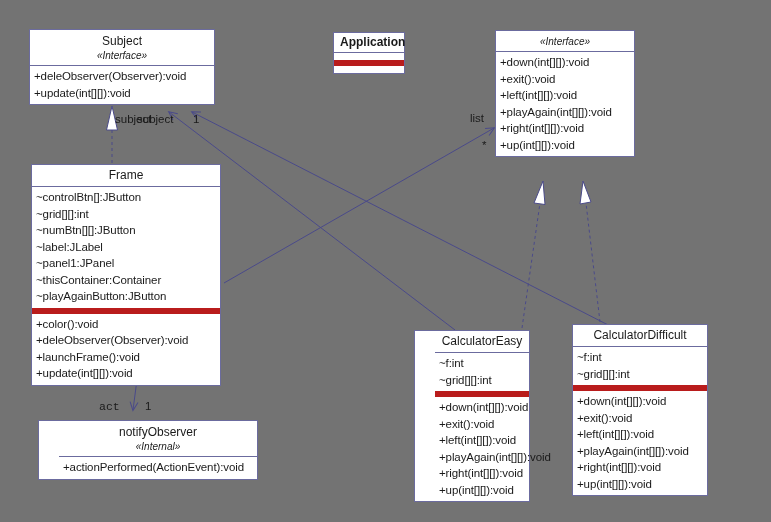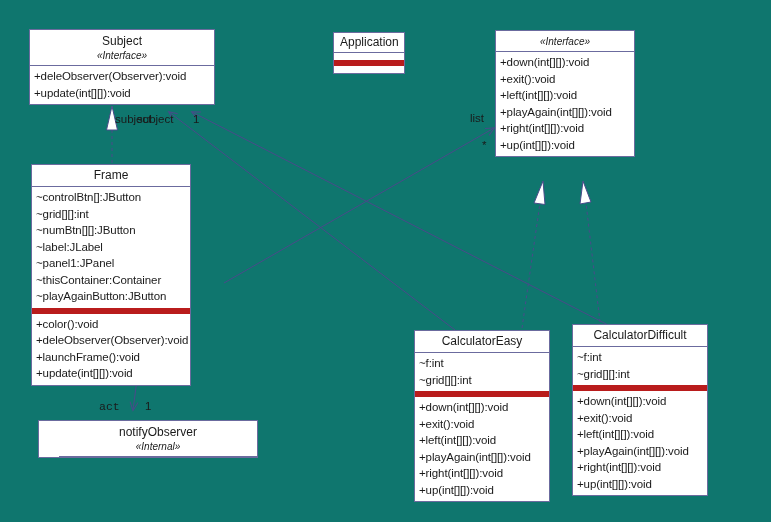--- a/index.html
+++ b/index.html
@@ -8,21 +8,21 @@
     background: #ffffff;
   }
   body {
     font-family: "Liberation Sans", sans-serif;
     -webkit-font-smoothing: antialiased;
   }
   #canvas {
     position: relative;
     width: 771px;
     height: 522px;
-    background: #0f766e;
+    background: #737373;
     overflow: hidden;
   }
   #edges {
     position: absolute;
     left: 0;
     top: 0;
     width: 771px;
     height: 522px;
     pointer-events: none;
   }
@@ -127,42 +127,42 @@
       <div class="uml-name">Subject</div>
       <div class="uml-stereo">«Interface»</div>
     </div>
     <div class="uml-compartment">
       <div class="uml-member">+deleObserver(Observer):void</div>
       <div class="uml-member">+update(int[][]):void</div>
     </div>
   </div>
 
   <div class="uml-class" style="left:333px; top:32px; width:72px;">
-    <div class="uml-head" style="padding:2px 6px 2px 6px;">
+    <div class="uml-head" style="padding:2px 6px 2px 6px;font-weight:bold;">
       <div class="uml-name">Application</div>
     </div>
     <div class="uml-compartment empty-slim"></div>
     <div class="uml-compartment empty-slim"></div>
   </div>
 
   <div class="uml-class" style="left:495px; top:30px; width:140px;">
     <div class="uml-head">
       <div class="uml-stereo">«Interface»</div>
     </div>
     <div class="uml-compartment">
       <div class="uml-member">+down(int[][]):void</div>
       <div class="uml-member">+exit():void</div>
       <div class="uml-member">+left(int[][]):void</div>
       <div class="uml-member">+playAgain(int[][]):void</div>
       <div class="uml-member">+right(int[][]):void</div>
       <div class="uml-member">+up(int[][]):void</div>
     </div>
   </div>
 
-  <div class="uml-class" style="left:31px; top:164px; width:160px;">
+  <div class="uml-class" style="left:31px; top:164px; width:190px;">
     <div class="uml-head" style="padding:3px 6px 3px 6px;">
       <div class="uml-name">Frame</div>
     </div>
     <div class="uml-compartment">
       <div class="uml-member">~controlBtn[]:JButton</div>
       <div class="uml-member">~grid[][]:int</div>
       <div class="uml-member">~numBtn[][]:JButton</div>
       <div class="uml-member">~label:JLabel</div>
       <div class="uml-member">~panel1:JPanel</div>
       <div class="uml-member">~thisContainer:Container</div>
@@ -174,23 +174,26 @@
       <div class="uml-member">+launchFrame():void</div>
       <div class="uml-member">+update(int[][]):void</div>
     </div>
   </div>
 
   <div class="uml-class" style="left:38px; top:420px; width:220px;padding-left:20px;">
     <div class="uml-head">
       <div class="uml-name">notifyObserver</div>
       <div class="uml-stereo">«Internal»</div>
     </div>
-  </div>
-
-  <div class="uml-class" style="left:414px; top:330px; width:136px;">
+    <div class="uml-compartment">
+      <div class="uml-member">+actionPerformed(ActionEvent):void</div>
+    </div>
+  </div>
+
+  <div class="uml-class" style="left:414px; top:330px; width:116px;padding-left:20px;">
     <div class="uml-head" style="padding:3px 6px 3px 6px;">
       <div class="uml-name">CalculatorEasy</div>
     </div>
     <div class="uml-compartment">
       <div class="uml-member">~f:int</div>
       <div class="uml-member">~grid[][]:int</div>
     </div>
     <div class="uml-compartment">
       <div class="uml-member">+down(int[][]):void</div>
       <div class="uml-member">+exit():void</div>

